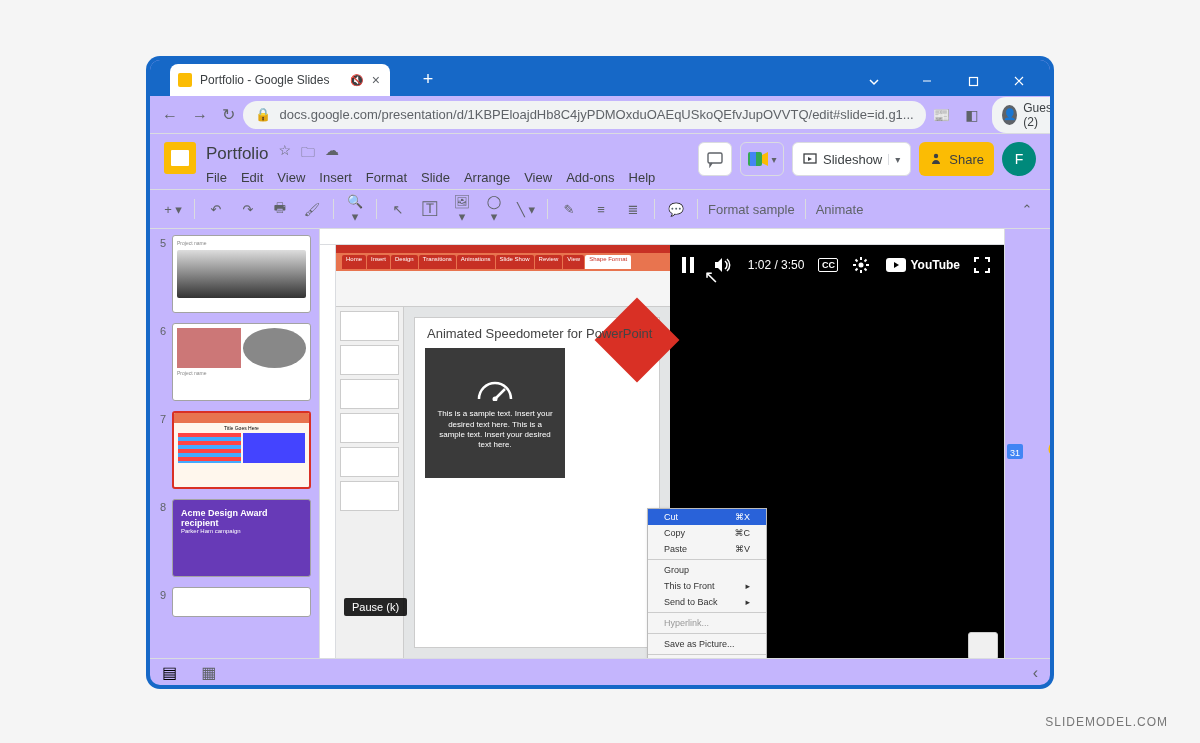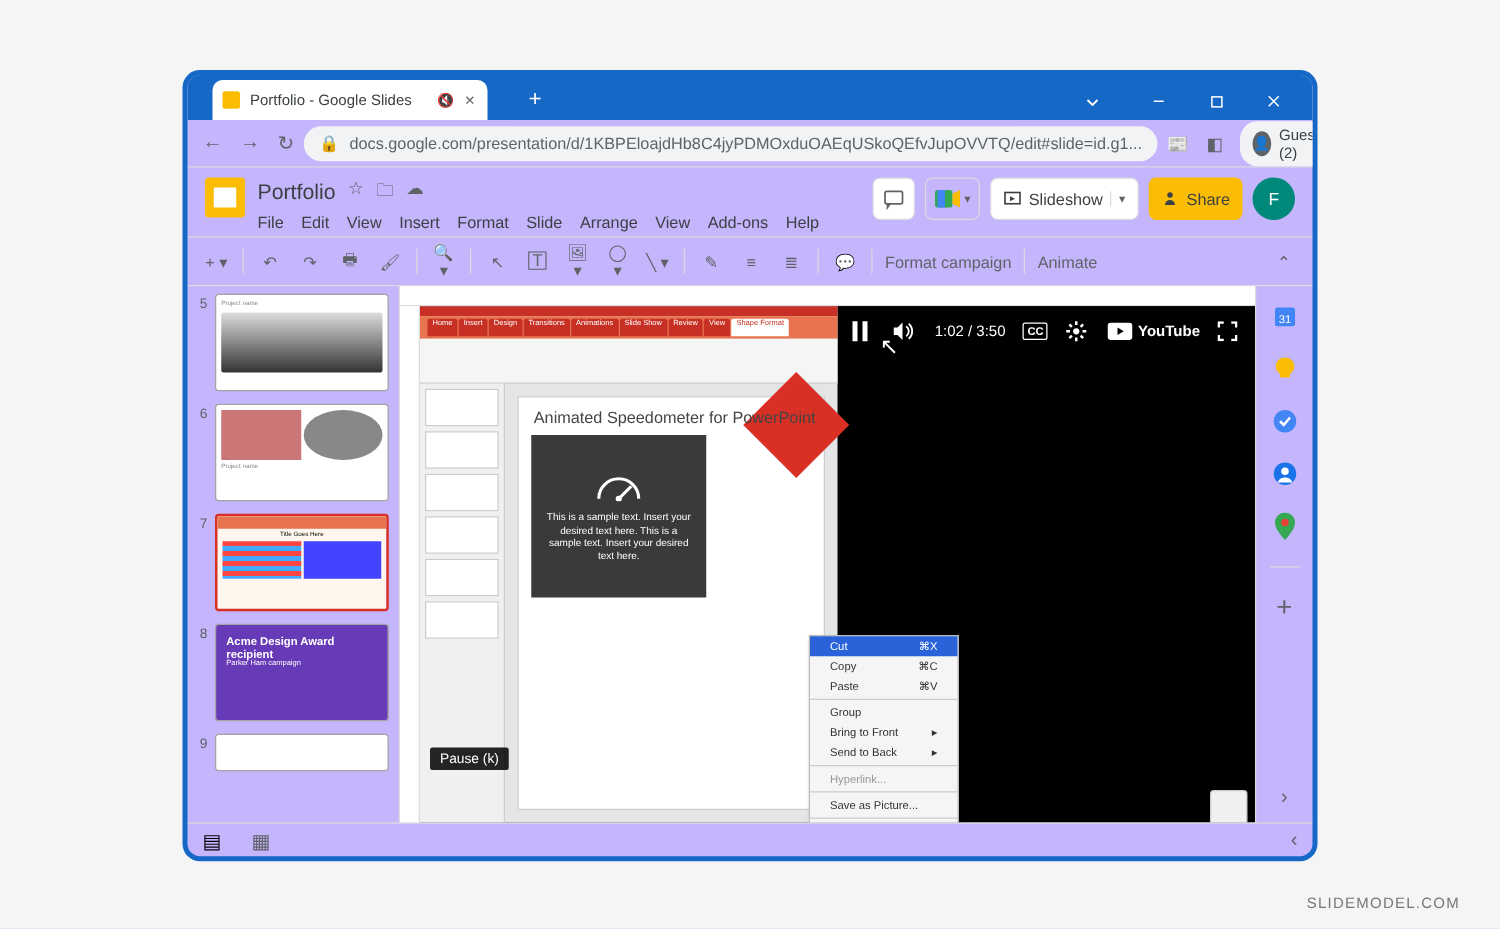--- a/index.html
+++ b/index.html
@@ -71,21 +71,21 @@
 .context-menu .item.hi{background:#2962d9;color:#fff;}
 .context-menu .sep{height:1px;background:#ccc;margin:2px 0;}
 .context-menu .dim{color:#999;}
 .video-tooltip{position:absolute;bottom:42px;left:8px;background:rgba(0,0,0,0.85);color:#fff;font-size:11px;padding:3px 8px;border-radius:2px;}
 .video-progress{height:4px;background:#555;position:relative;}
 .video-progress .played{height:100%;width:32%;background:#f00;}
 .video-controls{height:40px;background:#000;display:flex;align-items:center;padding:0 10px;gap:14px;color:#fff;font-size:12px;}
 .vc-ico{width:20px;text-align:center;cursor:pointer;}
 .vc-right{margin-left:auto;display:flex;align-items:center;gap:14px;}
 .yt-badge{cursor:pointer;}
-.side-panel{width:46px;border-left:1px solid #dadce0;display:flex;flex-direction:column;align-items:center;padding-top:14px;gap:22px;}
+.side-panel{width:46px;border-left:1px solid #dadce0;display:flex;flex-direction:row;align-items:center;padding-top:14px;gap:22px;}
 .side-ico{width:20px;height:20px;cursor:pointer;display:flex;align-items:center;justify-content:center;}
 .footer{height:28px;border-top:1px solid #dadce0;display:flex;align-items:center;padding:0 12px;gap:24px;color:#5f6368;}
 .footer .f-ico{cursor:pointer;}
 .footer .chev{margin-left:auto;}
 .watermark{position:absolute;right:32px;bottom:14px;font-size:12px;letter-spacing:1px;color:#777;}
 .gauge{position:relative;width:130px;height:90px;}
 .gauge-arc{width:130px;height:65px;border-radius:130px 130px 0 0;background:conic-gradient(from -90deg at 50% 100%, #d32 0deg, #fb0 60deg, #7c0 120deg, #0a4 180deg, transparent 180deg);border:12px solid #2b2b2b;border-bottom:none;}
 .gauge-inner{position:absolute;left:22px;top:22px;width:86px;height:43px;border-radius:86px 86px 0 0;background:#2b2b2b;}
 .gauge-label{position:absolute;bottom:20px;width:100%;text-align:center;color:#fff;font-size:9px;}
 .speak-bubble{position:absolute;bottom:-2px;right:6px;width:30px;height:28px;background:#f0f0f0;border:1px solid #ccc;border-radius:3px;}
@@ -223,21 +223,21 @@
     <span class="tool-ico">🖼 ▾</span>
     <span class="tool-ico">◯ ▾</span>
     <span class="tool-ico">╲ ▾</span>
     <span class="tool-sep"></span>
     <span class="tool-ico">✎</span>
     <span class="tool-ico">≡</span>
     <span class="tool-ico">≣</span>
     <span class="tool-sep"></span>
     <span class="tool-ico">💬</span>
     <span class="tool-sep"></span>
-    <span class="tool-label">Format campaign</span>
+    <span class="tool-label">Format sample</span>
     <span class="tool-sep"></span>
     <span class="tool-label">Animate</span>
     <span class="collapse tool-ico">⌃</span>
   </div>
 
   <div class="main">
 
     <div class="thumbs">
       <div class="thumb-row">
           <span class="thumb-num">5</span>
@@ -320,21 +320,21 @@
                       </svg>
                     <div style="text-align:center;line-height:1.3">This is a sample text. Insert your desired text here. This is a sample text. Insert your desired text here.</div>
                   </div>
 
                   <div class="context-menu">
                     <div class="item hi"><span>Cut</span><span style="float:right">⌘X</span></div>
                     <div class="item"><span>Copy</span><span style="float:right">⌘C</span></div>
                     <div class="item"><span>Paste</span><span style="float:right">⌘V</span></div>
                     <div class="sep"></div>
                     <div class="item">Group</div>
-                    <div class="item"><span>Bring to Front</span><span style="float:right">▸</span></div>
+                    <div class="item"><span>This to Front</span><span style="float:right">▸</span></div>
                     <div class="item"><span>Send to Back</span><span style="float:right">▸</span></div>
                     <div class="sep"></div>
                     <div class="item dim">Hyperlink...</div>
                     <div class="sep"></div>
                     <div class="item">Save as Picture...</div>
                     <div class="sep"></div>
                     <div class="item">Size and Position...</div>
 
                   </div>
                 </div>

